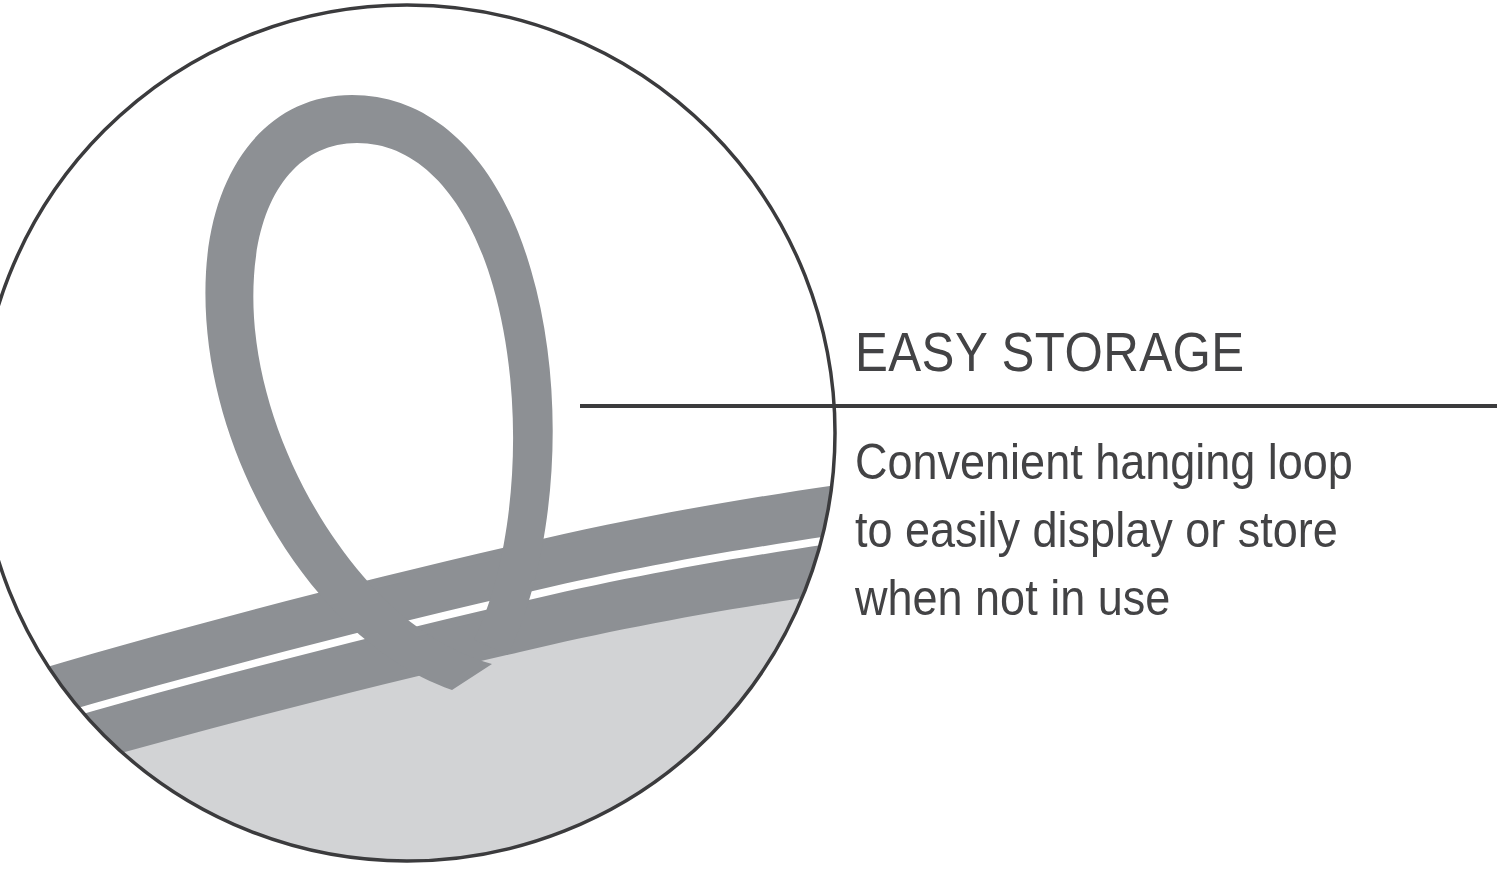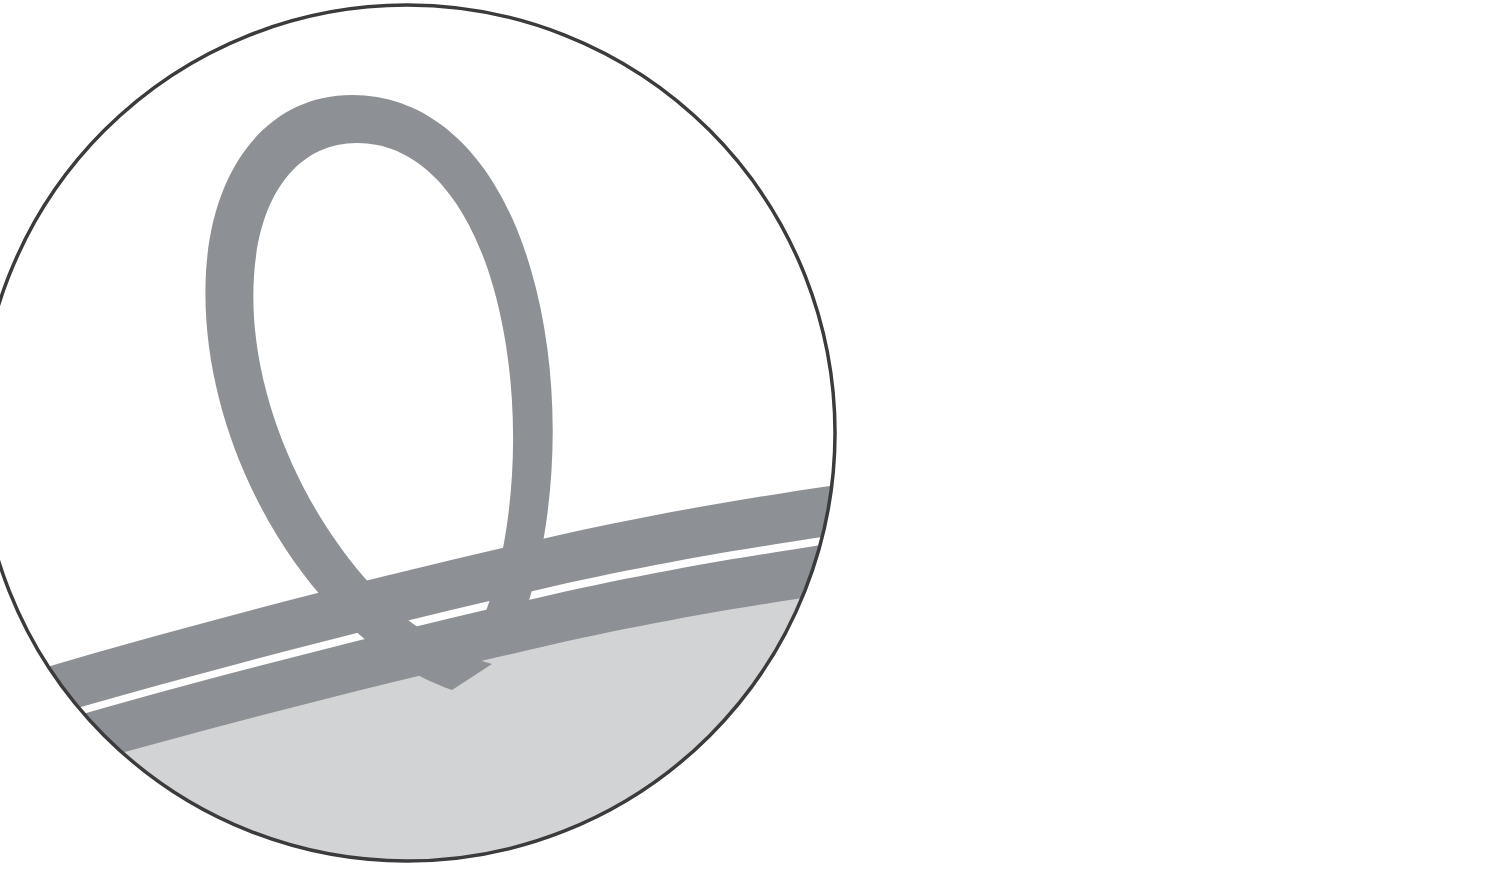--- a/index.html
+++ b/index.html
@@ -128,14 +128,27 @@
                  L 508 655
                  C 556 556, 568 396, 531 270
                  C 500 162, 436 95, 352 95 Z"></path>
 
       </g>
 
       <circle cx="407" cy="433" r="428" fill="none" stroke="#3b3b3d" stroke-width="3.5"></circle>
     </svg>
   </div>
 
+  <div class="callout">
+
+    <div class="leader-line"></div>
+
+    <div class="callout-title">EASY STORAGE</div>
+
+    <div class="callout-body">
+      <span class="line">Convenient hanging loop</span>
+      <span class="line">to easily display or store</span>
+      <span class="line">when not in use</span>
+    </div>
+
+  </div>
 
 </div>
 
 </body></html>

